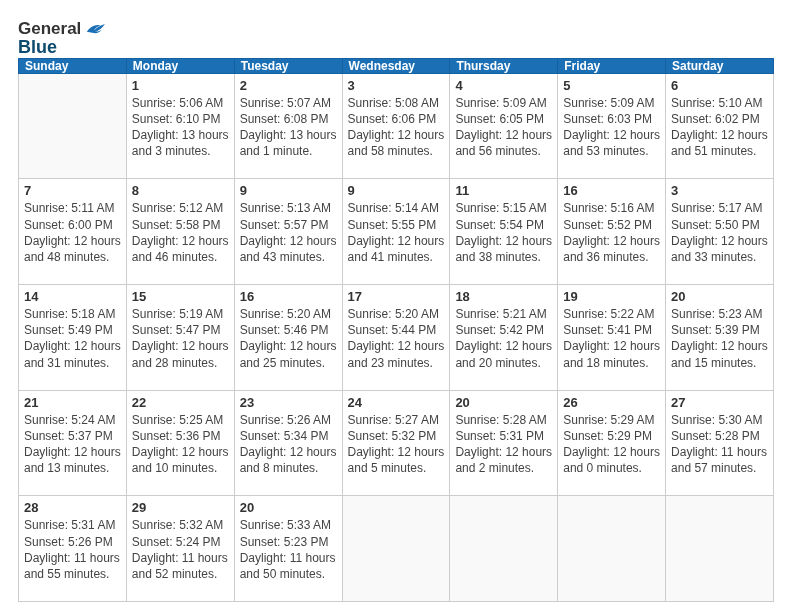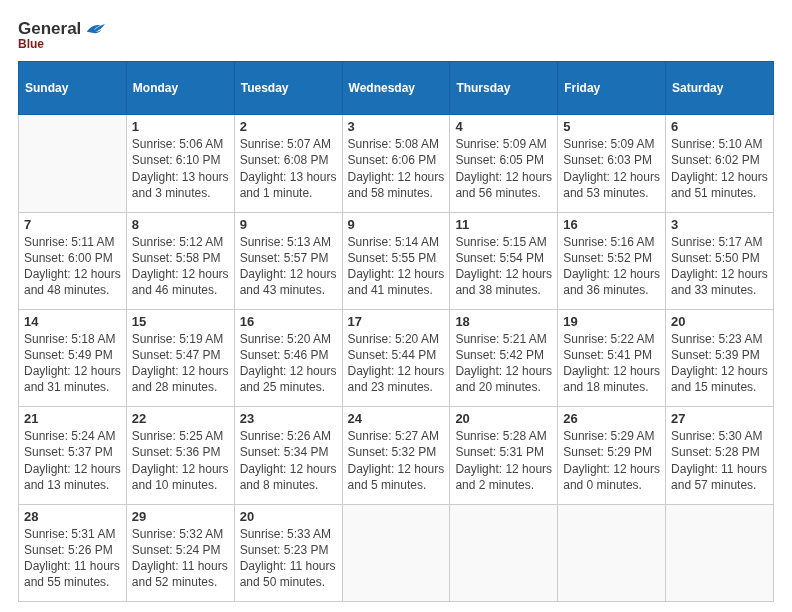--- a/index.html
+++ b/index.html
@@ -15,21 +15,20 @@
       width: 792px;
       height: 612px;
       padding: 18px 18px 10px 18px;
       display: flex;
       flex-direction: column;
     }
     .header {
       display: flex;
       justify-content: space-between;
       align-items: flex-start;
-      margin-bottom: 10px;
     }
     .logo {
       display: flex;
       align-items: center;
       gap: 0;
     }
     .title-block {
       text-align: right;
     }
     .month-title {
@@ -46,21 +45,21 @@
       flex: 1;
       border: 1px solid #ccc;
       border-collapse: collapse;
       width: 100%;
       table-layout: fixed;
     }
     .calendar th {
       background-color: #1a6fb5;
       color: #fff;
       text-align: left;
-      padding: 19px 6px;
+      padding: 0 6px;
       font-size: 12px;
       font-weight: bold;
       border: 1px solid #1560a0;
     }
     .calendar td {
       border: 1px solid #ccc;
       vertical-align: top;
       padding: 4px 5px;
       height: 80px;
       background: #fff;
@@ -90,21 +89,21 @@
 <div class="page">
   <div class="header">
     <div class="logo">
       <div style="line-height:1.1;">
         <div style="font-size:17px; font-weight:bold; color:#333; display:flex; align-items:center; gap:2px;">
           <span style="color:#333;">General</span>
           <svg width="22" height="22" viewBox="0 0 40 30" style="margin:0 1px;">
             <path d="M5,20 Q15,5 30,8 Q20,12 18,18 Q25,10 38,6 Q30,18 20,20 Q28,20 32,16 Q26,25 15,22 Z" fill="#1a6fb5"></path>
           </svg>
         </div>
-        <div style="font-size:12px; font-weight:bold; color:#7f1d1d; margin-top:-2px;">Blue</div>
+        <div style="font-size:18px; font-weight:bold; color:#0c4a6e; margin-top:-2px;">Blue</div>
       </div>
     </div>
   </div>
 
   <table class="calendar">
     <thead>
       <tr>
         <th>Sunday</th>
         <th>Monday</th>
         <th>Tuesday</th>

